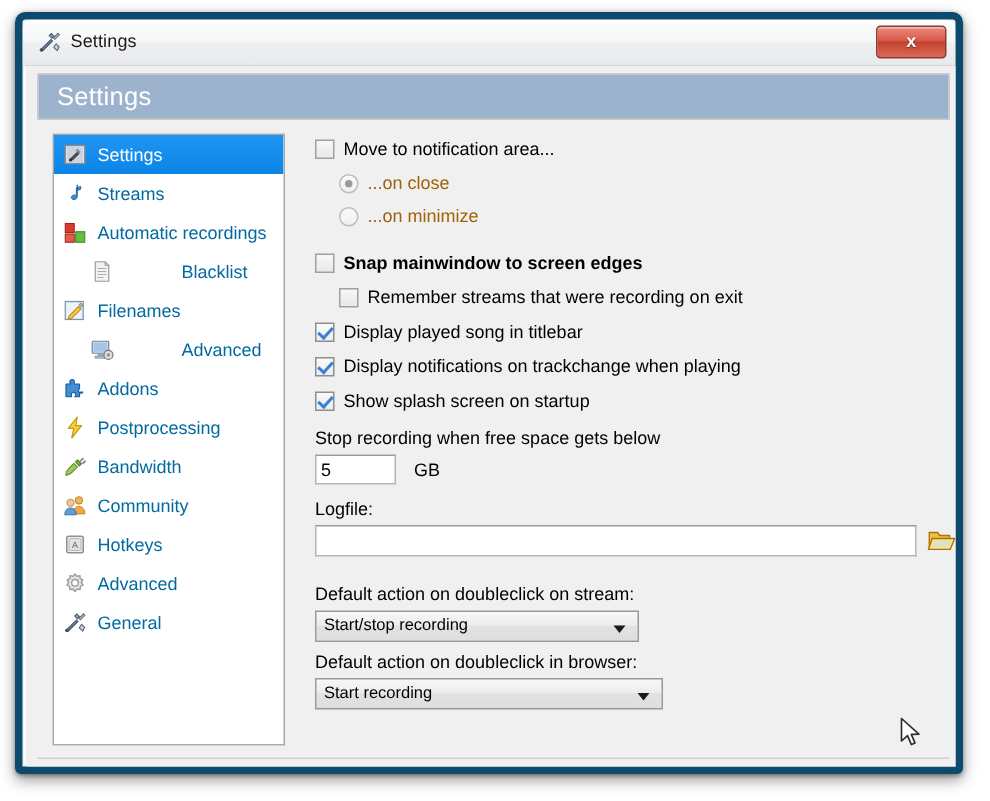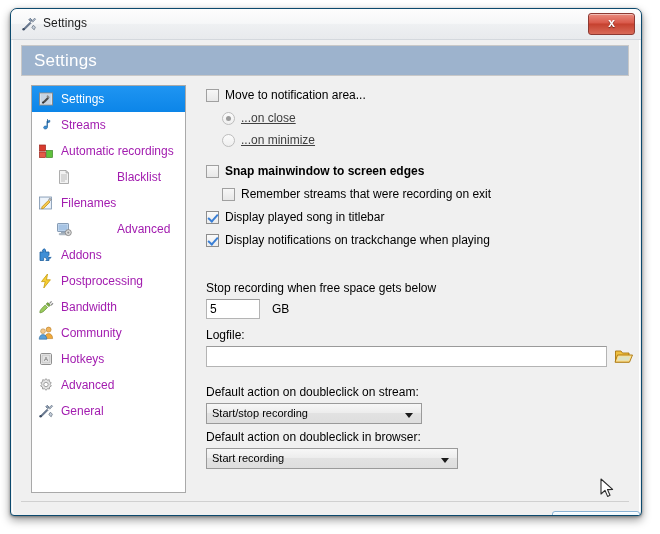--- a/index.html
+++ b/index.html
@@ -13,21 +13,21 @@
   }
 
   
   #window {
     position: absolute;
     left: 10px;
     top: 8px;
     width: 632px;
     height: 508px;
     background: #f0f0f0;
-    border: 1px solid #0c4a6e;
+    border: 5px solid #0c4a6e;
     border-radius: 7px 7px 4px 4px;
     box-shadow: 0 4px 10px rgba(0,0,0,0.40), 0 1px 3px rgba(0,0,0,0.35);
     box-sizing: border-box;
     overflow: hidden;
   }
   #window::before {
     content: "";
     position: absolute;
     left: 1px; top: 1px; right: 1px; bottom: 1px;
     border: 1px solid #ffffff;
@@ -105,21 +105,21 @@
     border: 1px solid #a9a9a9;
     box-sizing: border-box;
     overflow: hidden;
   }
   .nav-item {
     position: relative;
     height: 26px;
     display: flex;
     align-items: center;
     font-size: 12px;
-    color: #a21caf;
+    color: #0369a1;
     cursor: default;
     padding-left: 6px;
   }
   .nav-item.selected {
     background: linear-gradient(to bottom,#1f95f2 0%, #0c85e8 100%);
     color: #ffffff;
   }
   .nav-item .ico {
     width: 16px; height: 16px;
     margin-right: 7px;
@@ -173,21 +173,21 @@
     cursor: default;
   }
   .rb.selected::after {
     content: "";
     position: absolute;
     left: 3px; top: 3px;
     width: 5px; height: 5px;
     border-radius: 50%;
     background: #9b9b9b;
   }
-  .disabled-text { color: #404040; text-decoration: underline; }
+  .disabled-text { color: #a16207; }
 
   .label-static { white-space: nowrap; }
 
   .textbox {
     border: 1px solid #b4b4b4;
     border-top-color: #9a9a9a;
     background: #ffffff;
     box-sizing: border-box;
     font-family: "Liberation Sans", sans-serif;
     font-size: 12px;
@@ -473,20 +473,24 @@
       <div class="row" style="left:6px; top:125px;">
         <span class="cb checked"></span>
         <span class="label-static">Display played song in titlebar</span>
       </div>
 
       <div class="row" style="left:6px; top:148px;">
         <span class="cb checked"></span>
         <span class="label-static">Display notifications on trackchange when playing</span>
       </div>
 
+      <div class="row" style="left:6px; top:171px;">
+        <span class="cb checked"></span>
+        <span class="label-static">Show splash screen on startup</span>
+      </div>
 
       <div style="position:absolute; left:6px; top:196px;" class="label-static">Stop recording when free space gets below</div>
 
       <input class="textbox" style="position: absolute; left: 6px; top: 214px; width: 54px; height: 20px;" value="5">
 
       <div style="position:absolute; left:72px; top:217px;" class="label-static">GB</div>
 
       <div style="position:absolute; left:6px; top:243px;" class="label-static">Logfile:</div>
 
       <input class="textbox" style="position: absolute; left: 6px; top: 261px; width: 401px; height: 21px;" value="">
@@ -501,21 +505,21 @@
 
       <div style="position:absolute; left:6px; top:300px;" class="label-static">Default action on doubleclick on stream:</div>
 
       <div class="combo" style="position:absolute; left:6px; top:318px; width:216px;">
         <span class="combo-text">Start/stop recording</span>
         <span class="arrow"></span>
       </div>
 
       <div style="position:absolute; left:6px; top:345px;" class="label-static">Default action on doubleclick in browser:</div>
 
-      <div class="combo" style="position:absolute; left:6px; top:363px; width:252px;">
+      <div class="combo" style="position:absolute; left:6px; top:363px; width:232px;">
         <span class="combo-text">Start recording</span>
         <span class="arrow"></span>
       </div>
 
     </div>
 
     <div id="bottom-sep"></div>
 
     <div id="ok-button"></div>
 

